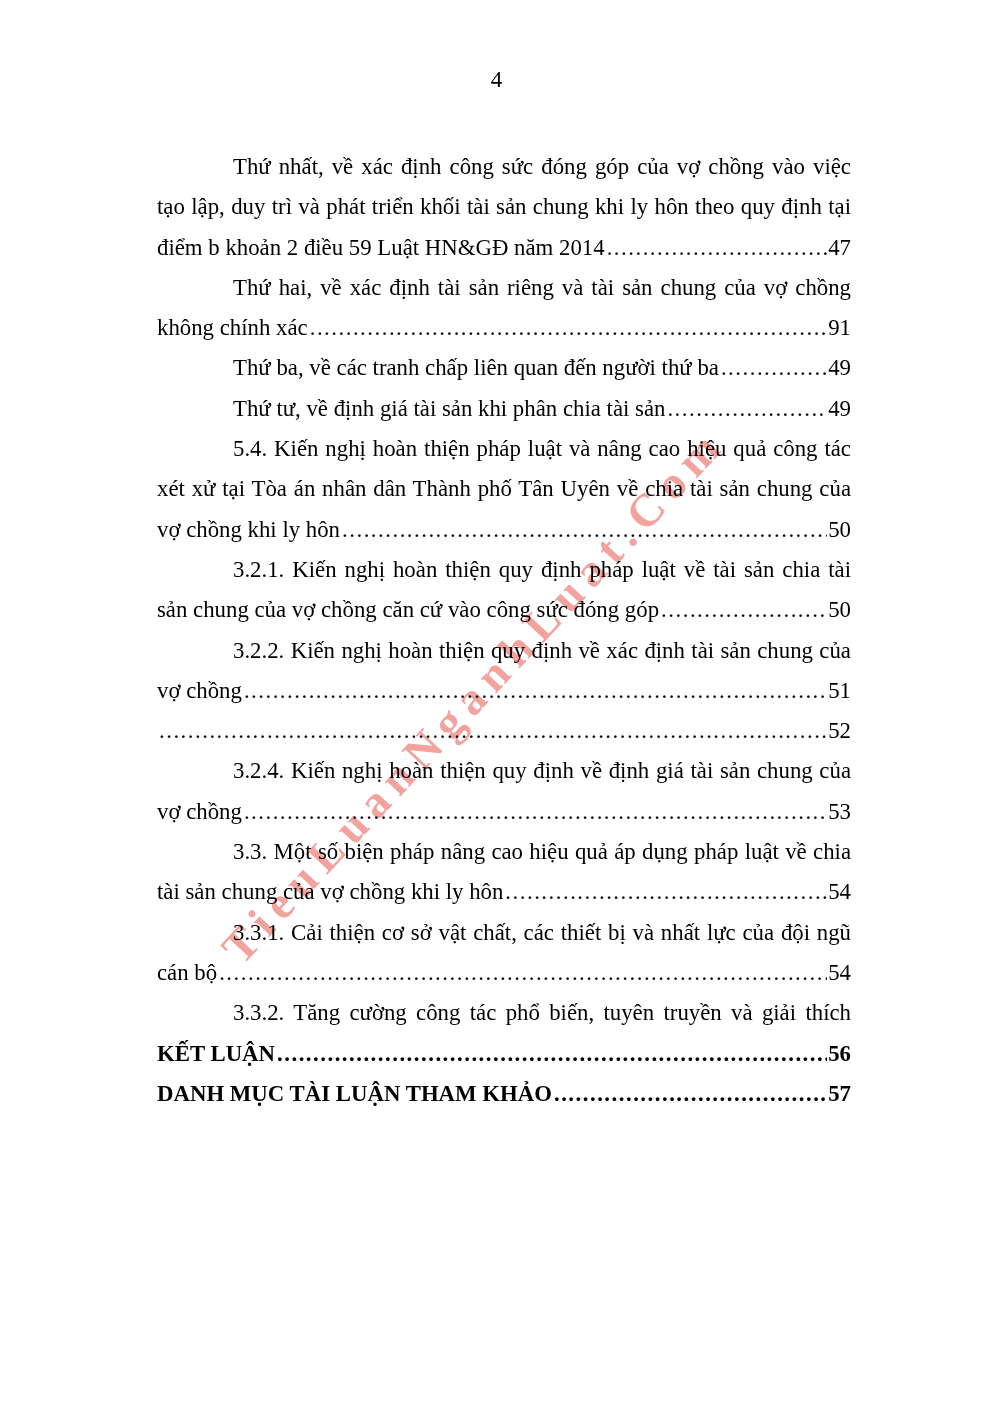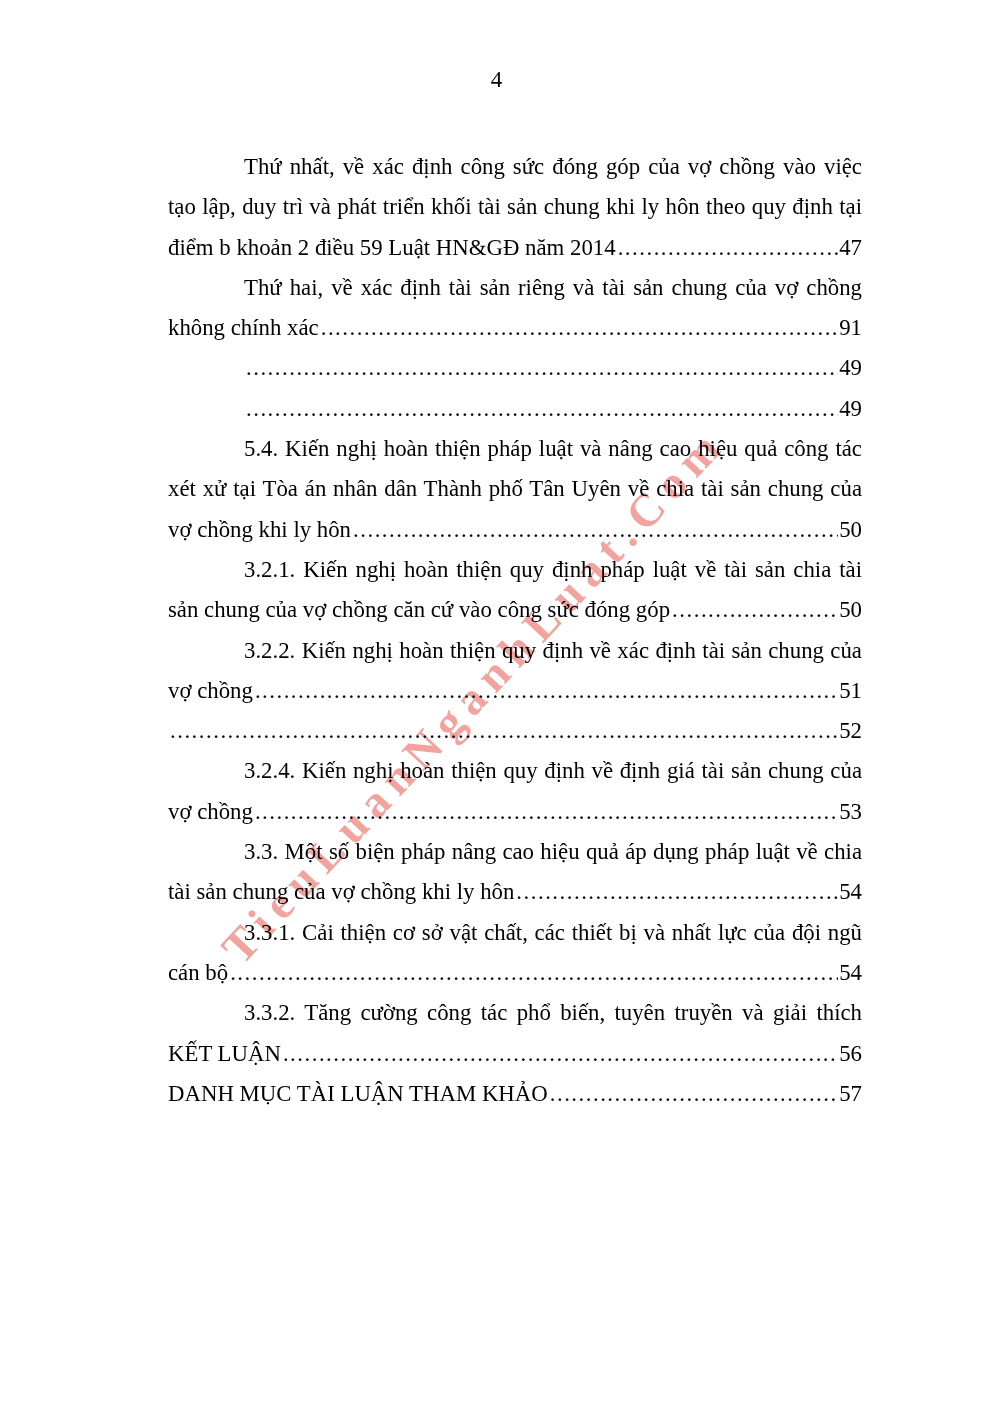--- a/index.html
+++ b/index.html
@@ -43,28 +43,28 @@
     font-weight: bold;
     letter-spacing: 9px;
     white-space: nowrap;
     transform: rotate(-47deg);
     transform-origin: 50% 50%;
     z-index: 1;
     pointer-events: none;
   }
   .toc {
     position: absolute;
-    left: 168px;
+    left: 157px;
     top: 147px;
     width: 694px;
     font-size: 22.8px;
     z-index: 2;
   }
   .entry { display: block; }
-  .entry.bold { font-weight: normal; }
+  .entry.bold { font-weight: bold; }
   .toc-line {
     height: 40.3px;
     line-height: 40.3px;
     white-space: nowrap;
     overflow: hidden;
   }
   .toc-line.fill {
     text-align: justify;
     text-align-last: justify;
   }
@@ -110,26 +110,28 @@
       <div class="entry">
         <div class="toc-line fill indent">Thứ hai, về xác định tài sản riêng và tài sản chung của vợ chồng</div>
         <div class="toc-line last">
           <span class="txt">không chính xác</span>
           <span class="dots"></span>
           <span class="pg">91</span>
         </div>
       </div>
       <div class="entry">
         <div class="toc-line last indent">
+          <span class="txt">Thứ ba, về các tranh chấp liên quan đến người thứ ba</span>
           <span class="dots"></span>
           <span class="pg">49</span>
         </div>
       </div>
       <div class="entry">
         <div class="toc-line last indent">
+          <span class="txt">Thứ tư, về định giá tài sản khi phân chia tài sản</span>
           <span class="dots"></span>
           <span class="pg">49</span>
         </div>
       </div>
       <div class="entry">
         <div class="toc-line fill indent">5.4. Kiến nghị hoàn thiện pháp luật và nâng cao hiệu quả công tác</div>
         <div class="toc-line fill">xét xử tại Tòa án nhân dân Thành phố Tân Uyên về chia tài sản chung của</div>
         <div class="toc-line last">
           <span class="txt">vợ chồng khi ly hôn</span>
           <span class="dots"></span>

